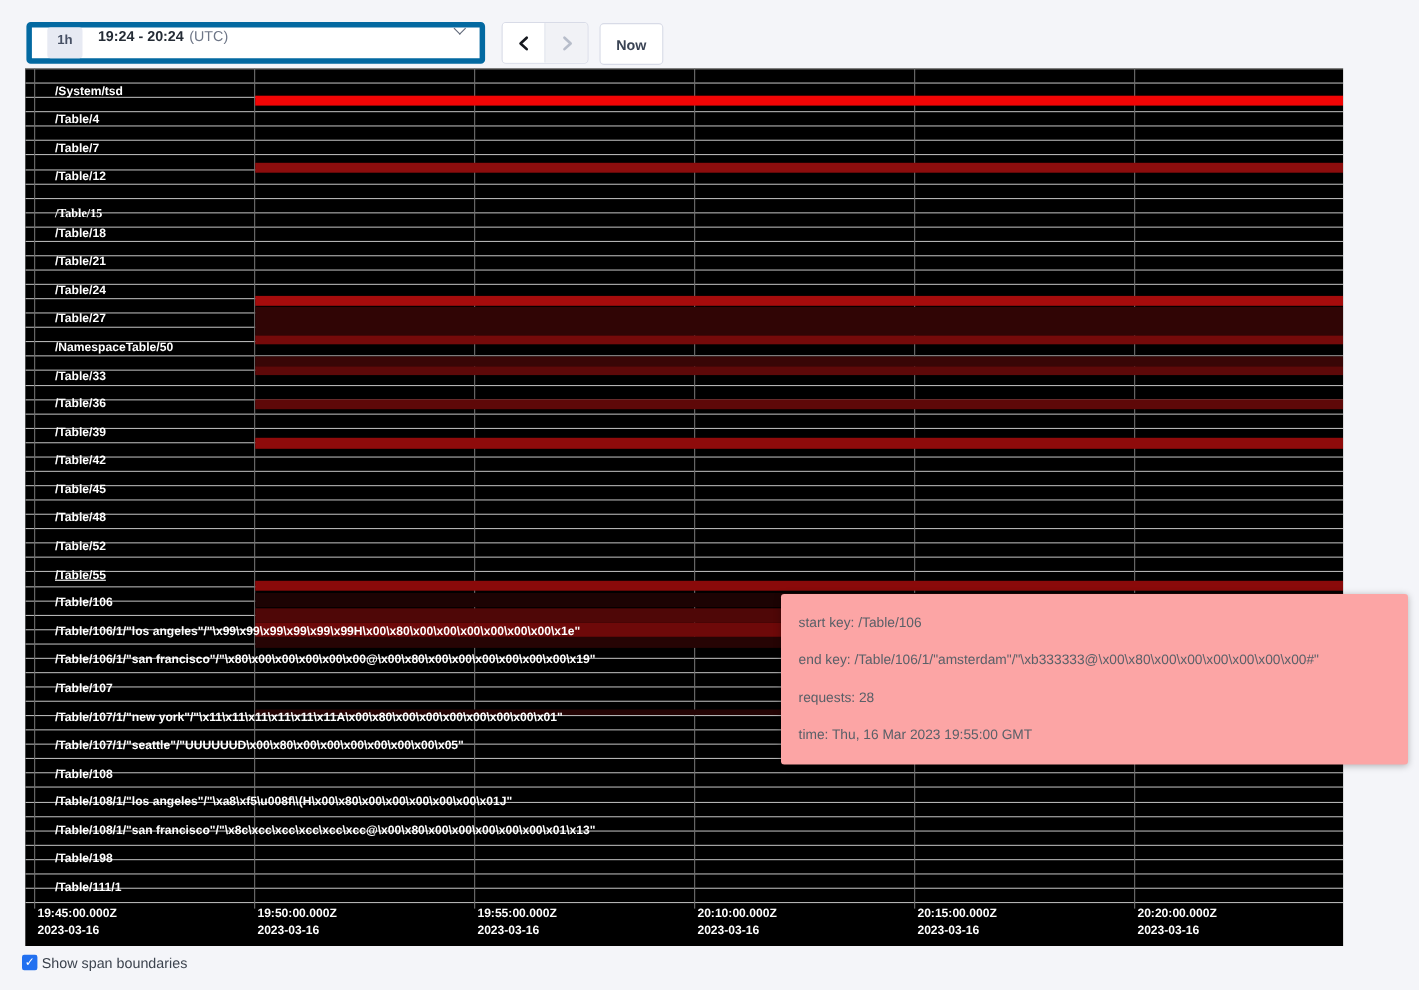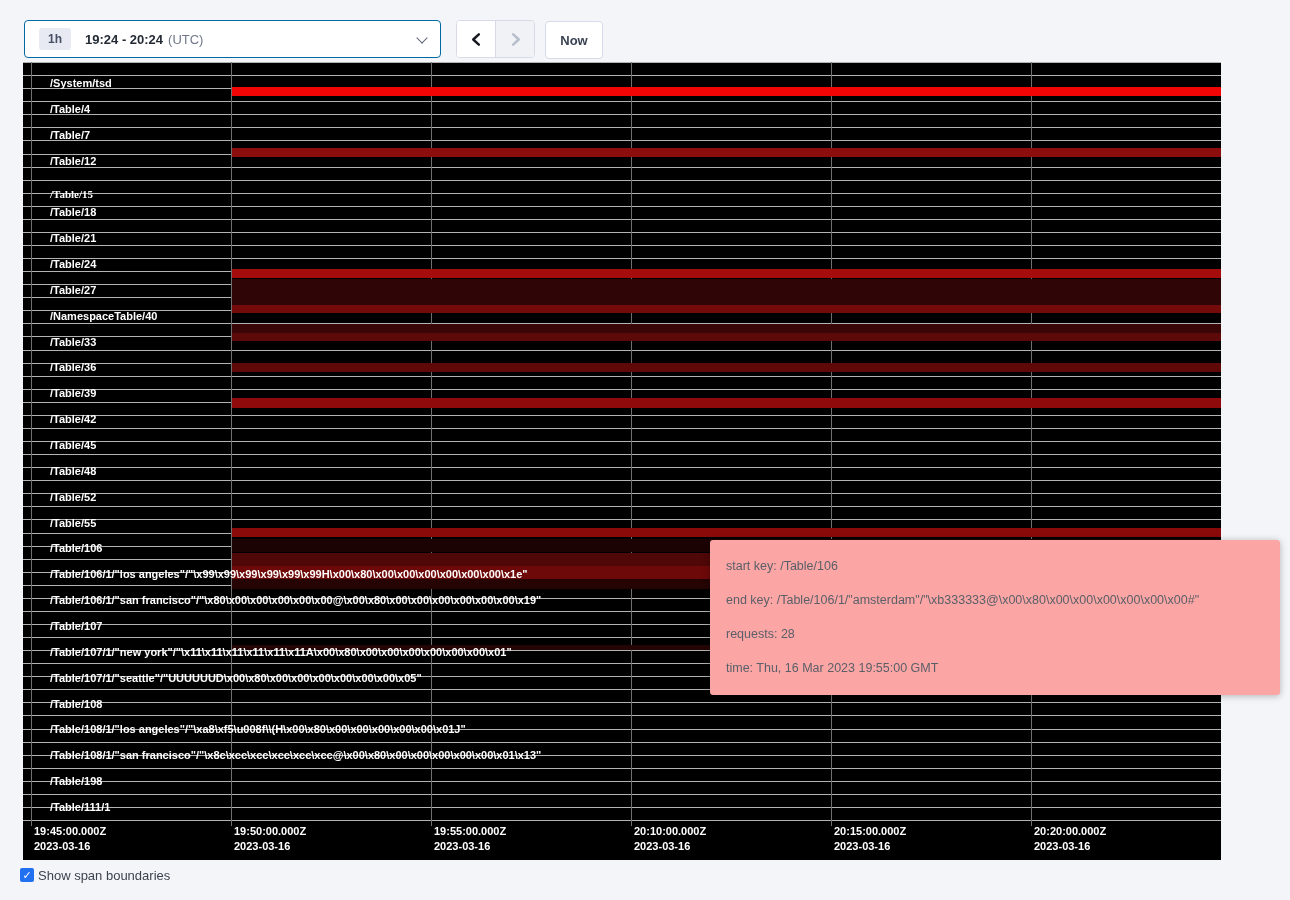--- a/index.html
+++ b/index.html
@@ -4,22 +4,22 @@
 <style>
   html,body { margin:0; padding:0; }
   body {
     width:1290px; height:900px; position:relative; overflow:hidden;
     background:#f4f5f9;
     font-family:"Liberation Sans", sans-serif;
   }
   
   .time-select {
     position:absolute; left:24px; top:20px; width:417px; height:38px;
-    background:#fff; border:1px solid #0369a1; border-radius:4px;
-    display:flex; align-items:center; padding:0 14px; box-sizing:border-box; cursor:pointer;
+    background:#fff; border:5px solid #0369a1; border-radius:4px;
+    display:flex; padding:0 14px; box-sizing:border-box; cursor:pointer;
   }
   .range-badge {
     background:#e7eaf3; color:#475064; font-weight:bold; font-size:12px;
     padding:4px 9px; border-radius:3px; margin-right:14px;
   }
   .range-text { font-size:13px; font-weight:bold; color:#242b35; }
   .range-zone { font-size:13px; color:#6e7687; margin-left:5px; font-weight:normal; }
   .chevron-down {
     margin-left:auto; width:7px; height:7px;
     border-right:1.6px solid #5f6778; border-bottom:1.6px solid #5f6778;
@@ -179,29 +179,29 @@
     <div class="band" style="top: 583px; height: 5px; left: 209px; width: 989px; background: rgb(36, 4, 4);"></div>
     <div class="rowlabel" style="top: 15px;">/System/tsd</div>
     <div class="rowlabel" style="top: 40.9px;">/Table/4</div>
     <div class="rowlabel" style="top: 66.7px;">/Table/7</div>
     <div class="rowlabel" style="top: 92.6px;">/Table/12</div>
     <div class="rowlabel" style="top: 126px; font-family: Liberation Serif, serif;">/Table/15</div>
     <div class="rowlabel" style="top: 144.3px;">/Table/18</div>
     <div class="rowlabel" style="top: 170.1px;">/Table/21</div>
     <div class="rowlabel" style="top: 196px;">/Table/24</div>
     <div class="rowlabel" style="top: 221.9px;">/Table/27</div>
-    <div class="rowlabel" style="top: 247.7px;">/NamespaceTable/40</div>
+    <div class="rowlabel" style="top: 247.7px;">/NamespaceTable/50</div>
     <div class="rowlabel" style="top: 273.6px;">/Table/33</div>
     <div class="rowlabel" style="top: 299.4px;">/Table/36</div>
     <div class="rowlabel" style="top: 325.3px;">/Table/39</div>
     <div class="rowlabel" style="top: 351.1px;">/Table/42</div>
     <div class="rowlabel" style="top: 377px;">/Table/45</div>
     <div class="rowlabel" style="top: 402.9px;">/Table/48</div>
     <div class="rowlabel" style="top: 428.7px;">/Table/52</div>
-    <div class="rowlabel" style="top: 454.6px;">/Table/55</div>
+    <div class="rowlabel" style="top: 454.6px; text-decoration: underline;">/Table/55</div>
     <div class="rowlabel" style="top: 480.4px;">/Table/106</div>
     <div class="rowlabel" style="top: 506.3px;">/Table/106/1/"los angeles"/"\x99\x99\x99\x99\x99\x99H\x00\x80\x00\x00\x00\x00\x00\x00\x1e"</div>
     <div class="rowlabel" style="top: 532.1px;">/Table/106/1/"san francisco"/"\x80\x00\x00\x00\x00\x00@\x00\x80\x00\x00\x00\x00\x00\x00\x19"</div>
     <div class="rowlabel" style="top: 558px;">/Table/107</div>
     <div class="rowlabel" style="top: 583.9px;">/Table/107/1/"new york"/"\x11\x11\x11\x11\x11\x11A\x00\x80\x00\x00\x00\x00\x00\x00\x01"</div>
     <div class="rowlabel" style="top: 609.7px;">/Table/107/1/"seattle"/"UUUUUUD\x00\x80\x00\x00\x00\x00\x00\x00\x05"</div>
     <div class="rowlabel" style="top: 635.6px;">/Table/108</div>
     <div class="rowlabel" style="top: 661.4px;">/Table/108/1/"los angeles"/"\xa8\xf5\u008f\\(H\x00\x80\x00\x00\x00\x00\x00\x01J"</div>
     <div class="rowlabel" style="top: 687.3px;">/Table/108/1/"san francisco"/"\x8c\xcc\xcc\xcc\xcc\xcc@\x00\x80\x00\x00\x00\x00\x00\x01\x13"</div>
     <div class="rowlabel" style="top: 713.1px;">/Table/198</div>

